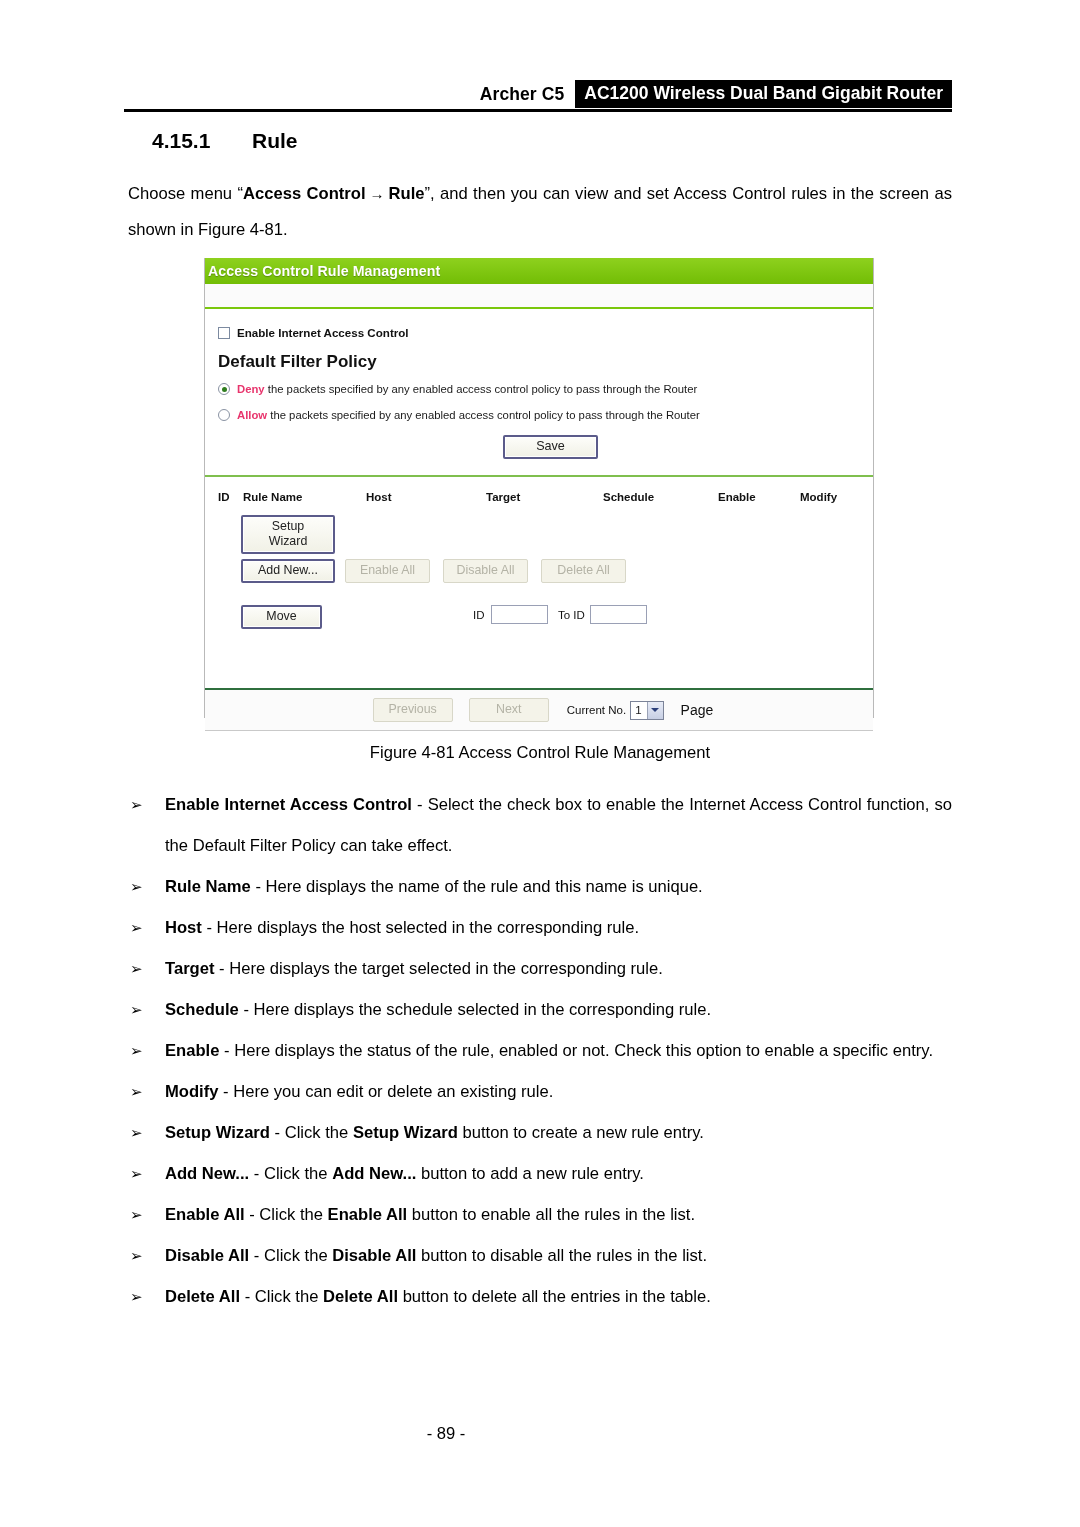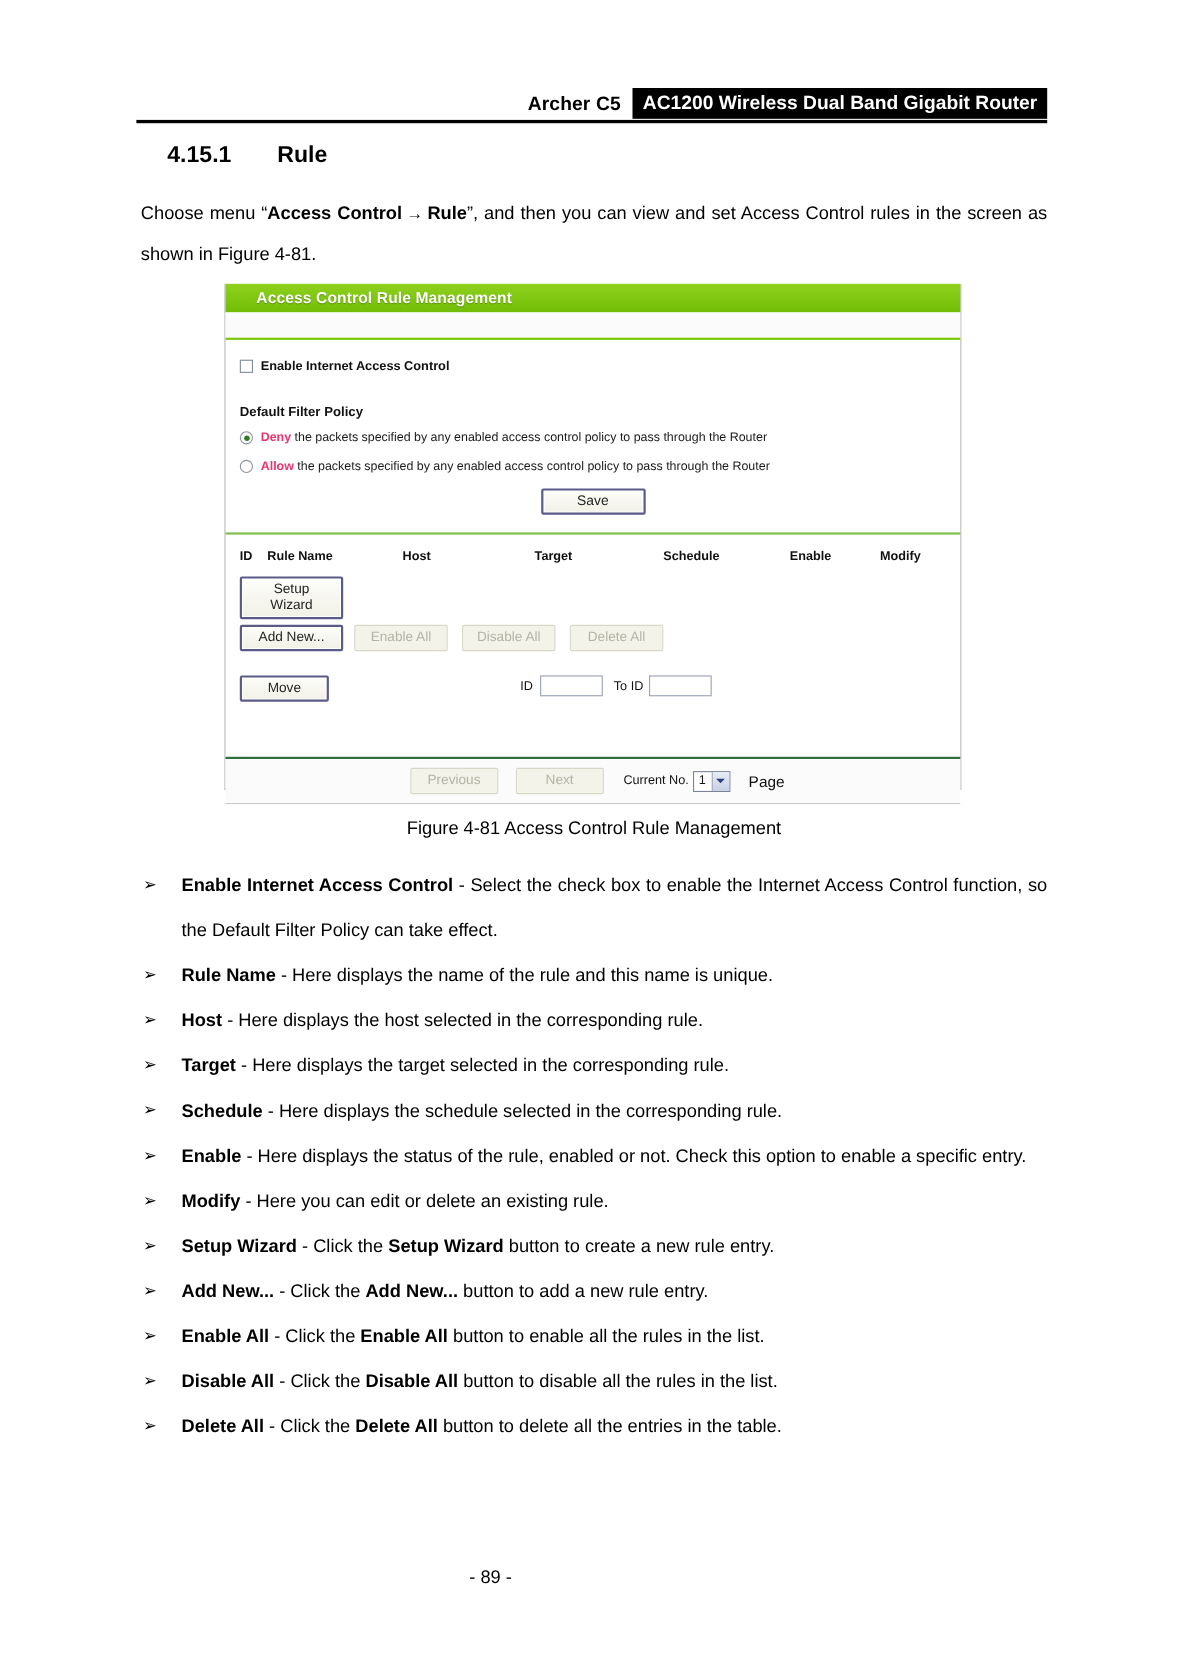--- a/index.html
+++ b/index.html
@@ -98,21 +98,21 @@
     box-sizing: border-box;
     font-size: 11.4px;
     color: #1a1a1a;
   }
   .shot-titlebar {
     height: 26px;
     background: #7ac70c;
     background: linear-gradient(to bottom, #8ed11e 0%, #72bd05 100%);
     display: flex;
     align-items: center;
-    padding-left: 28px;
+    padding-left: 3px;
     box-sizing: border-box;
   }
   .shot-titlebar span {
     color: #ffffff;
     font-size: 14.2px;
     font-weight: bold;
     text-shadow: 0 1px 1px rgba(0,0,0,0.28);
     letter-spacing: 0.1px;
   }
   .shot-subbar {
@@ -139,23 +139,23 @@
     height: 12px;
     border: 1px solid #7c8aa0;
     background: #ffffff;
     box-sizing: border-box;
     margin-right: 7px;
     flex: none;
   }
   .lbl-bold { font-weight: bold; font-size: 11.6px; color: #111; }
 
   .filter-title {
-    margin-top: 28px;
+    margin-top: 13px;
     font-weight: bold;
-    font-size: 12px;
+    font-size: 17px;
     color: #111;
   }
 
   .radio-row {
     display: flex;
     align-items: center;
     margin-top: 14px;
   }
   .radio-row.second { margin-top: 11px; }
   .rb {
@@ -192,20 +192,21 @@
     font-size: 12.4px;
     color: #222;
     background: linear-gradient(to bottom, #fdfdfa 0%, #f1f1e6 100%);
     border: 1px solid #8d8d8d;
     border-radius: 2px;
     padding: 3px 10px 4px 10px;
     text-align: center;
     box-sizing: border-box;
     line-height: 1.2;
     box-shadow: inset 0 0 0 1px #ffffff;
+    margin-left: 23px;
   }
   .btn.strong { border: 2px solid #5b5b8a; padding: 2px 9px 3px 9px; }
   .btn.disabled {
     color: #b4b3a6;
     background: #f4f3e9;
     border: 1px solid #d8d7c8;
     box-shadow: none;
   }
   .btn-save { width: 95px; font-size: 12.6px; }
 

